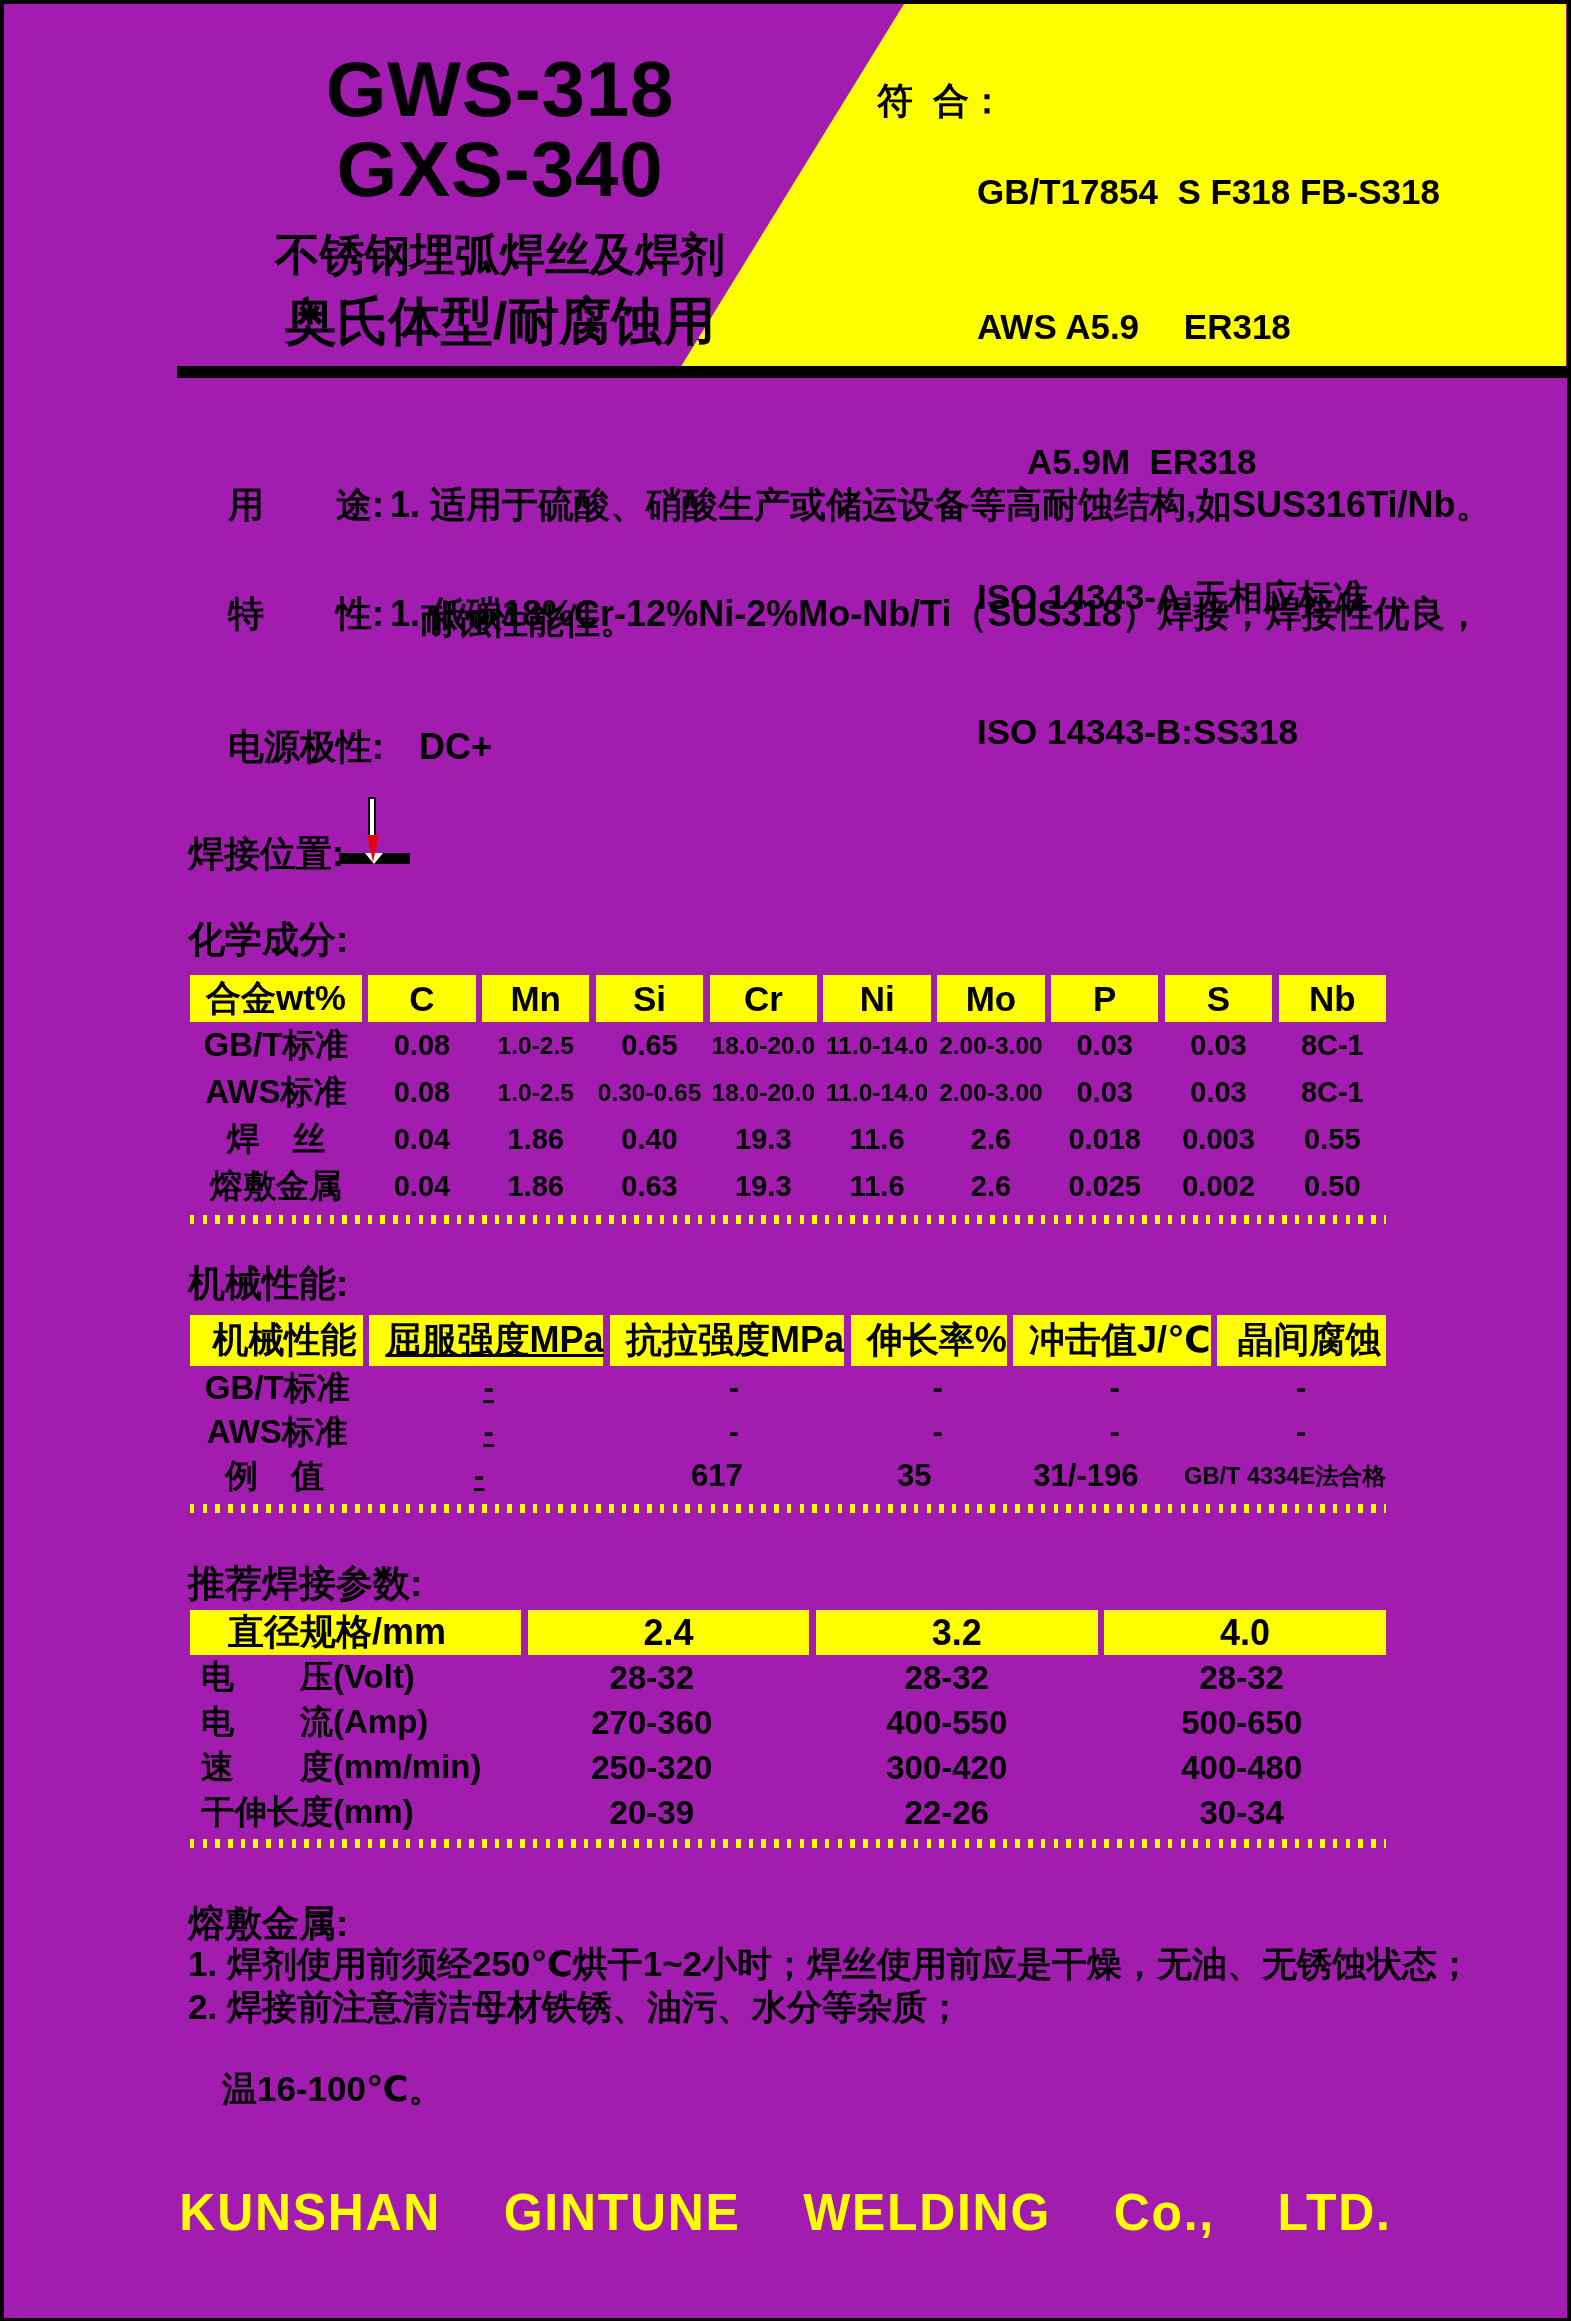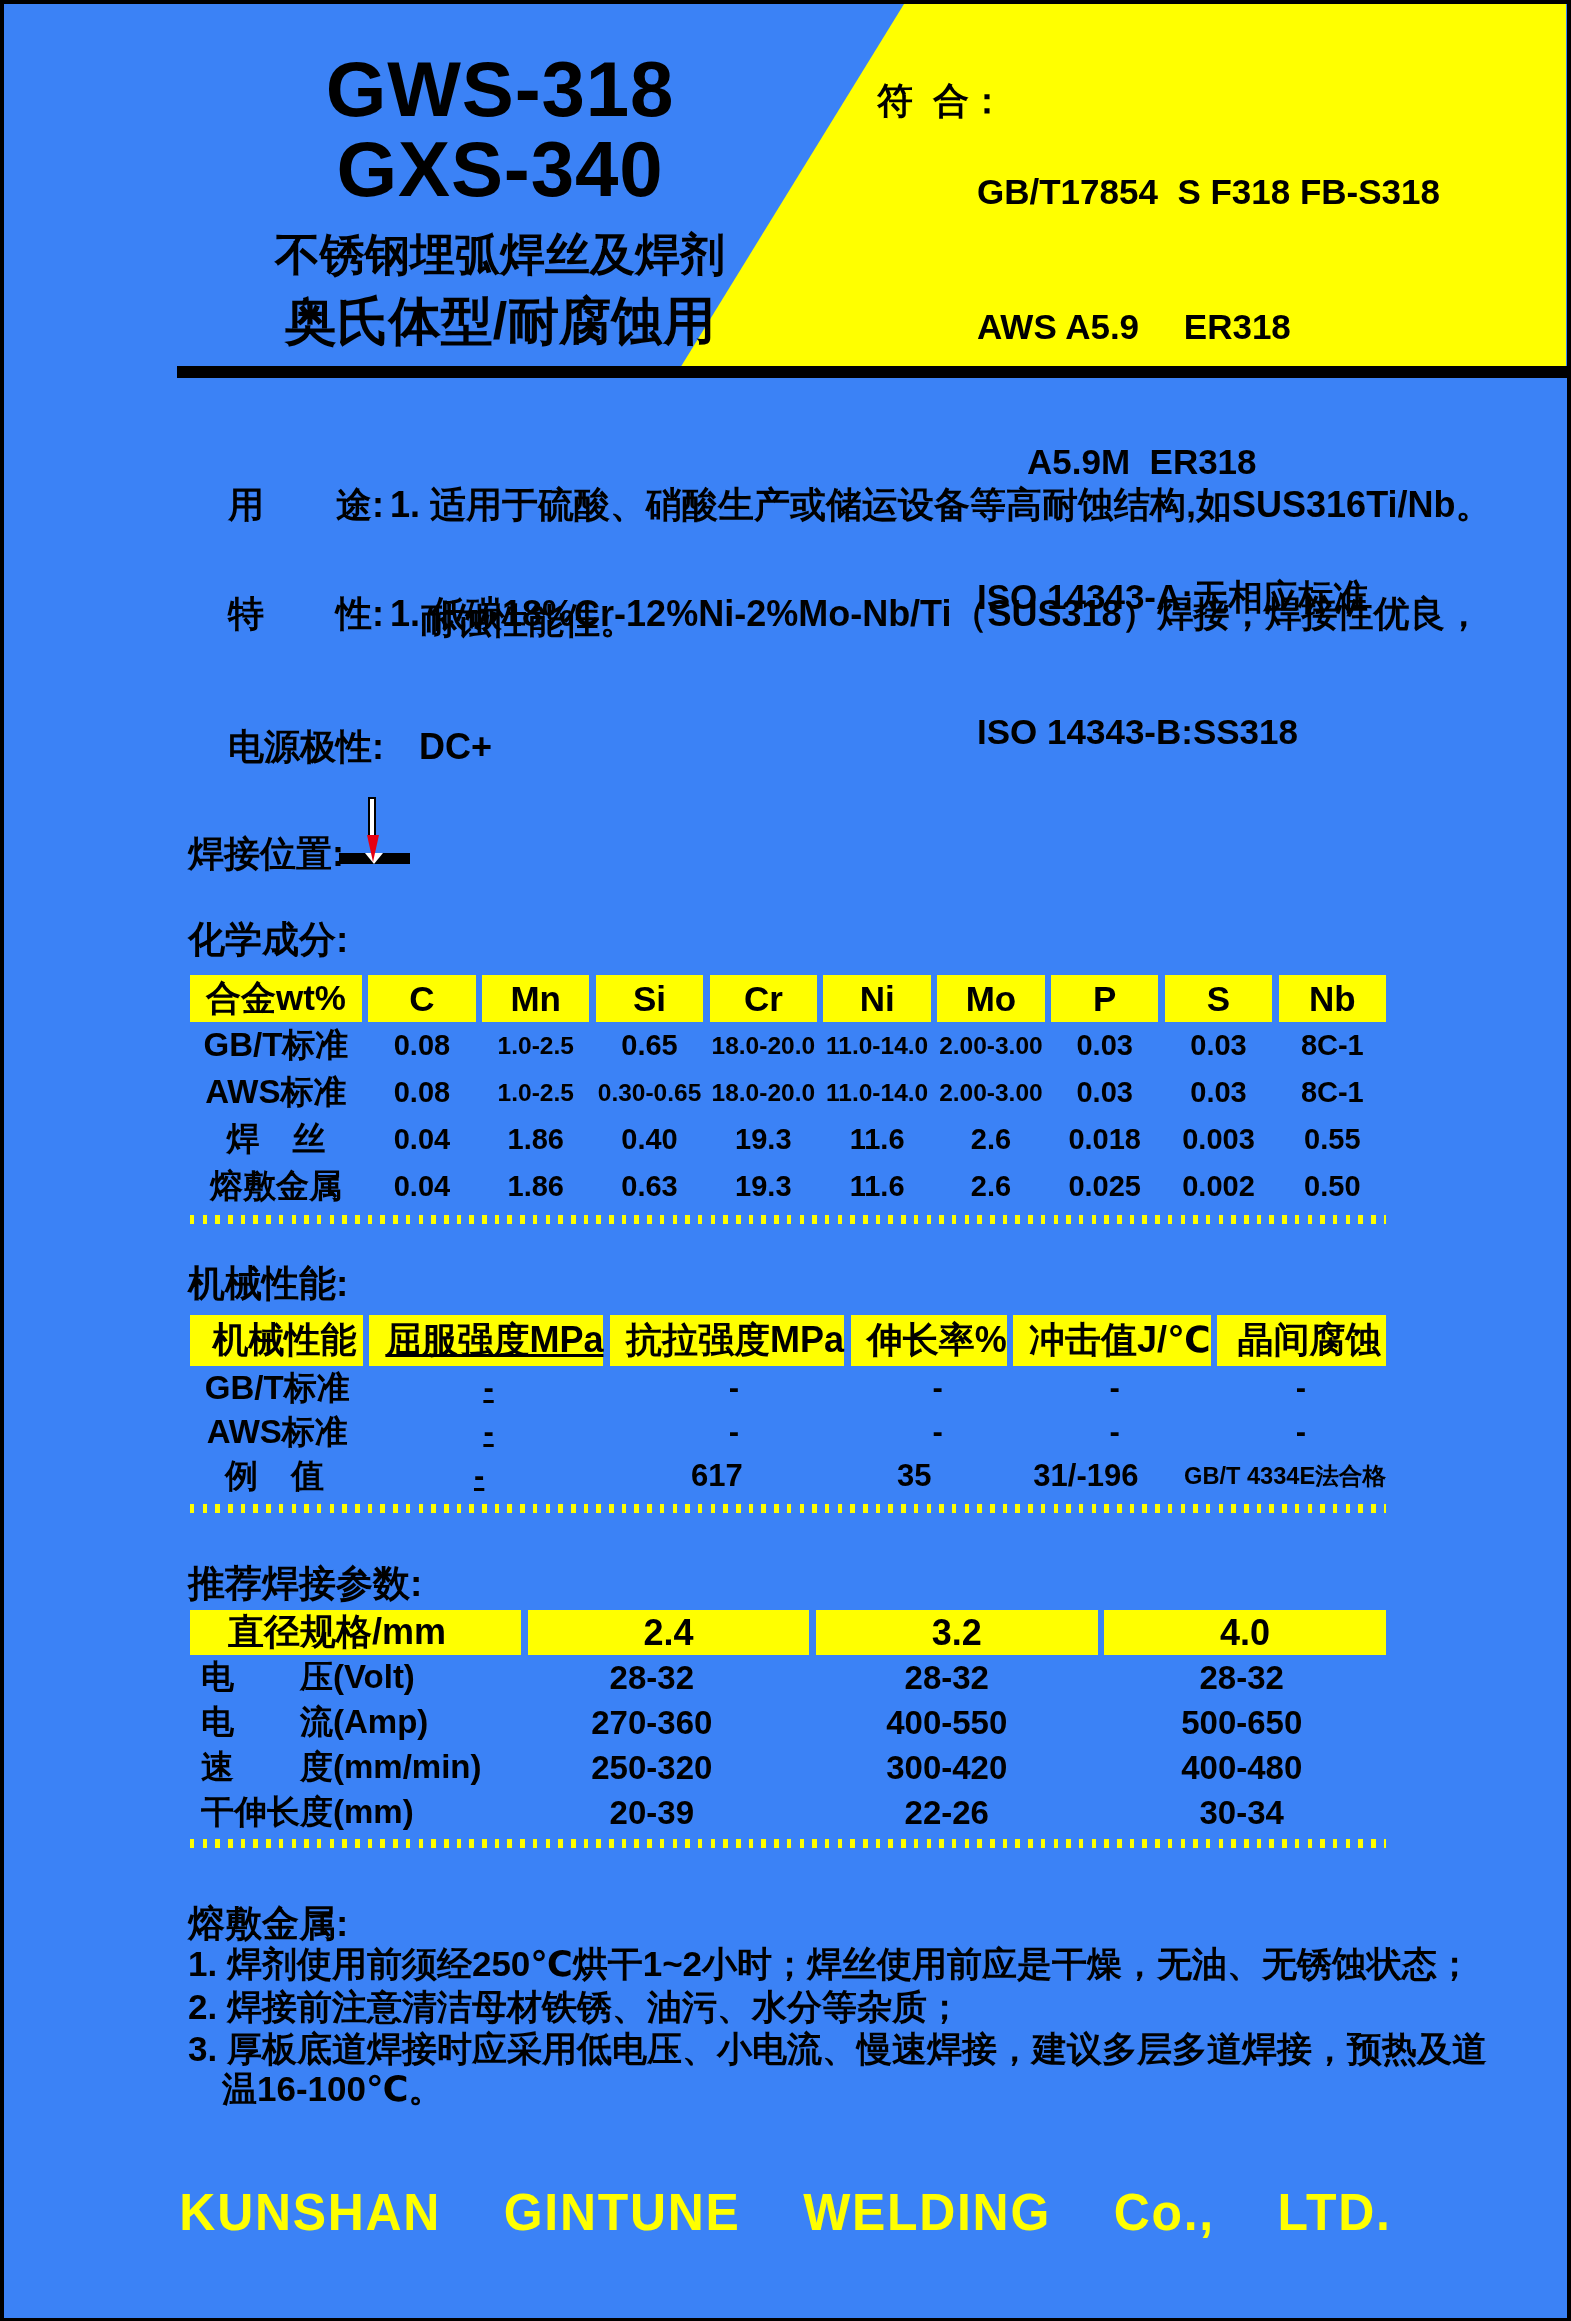--- a/index.html
+++ b/index.html
@@ -1,20 +1,20 @@
 <!DOCTYPE html>
 <html style="font-size:14.5px"><head>
 <meta charset="utf-8">
 <style>
   html,body{margin:0;padding:0;background:#888;}
   .page{
     position:relative;
     width:1571px;height:2322px;
     margin:0 auto;
-    background:#3b82f6;
+    background:#a21caf;
     box-sizing:border-box;
     border:4.5px solid #000;
     overflow:hidden;
     font-family:"Liberation Sans","DejaVu Sans",sans-serif;
     font-weight:bold;
     color:#000;
   }
   
   .yellow-poly{
     position:absolute;left:0;top:0;width:1562px;height:369px;
@@ -257,19 +257,18 @@
           <div class="tcell c2">22-26</div>
           <div class="tcell c3">30-34</div>
         </div>
       </div>
   </div>
   <div class="dotted" style="top:1835px;"></div>
 
   <div class="sec-label" style="top:1895px;">熔敷金属:</div>
   <div class="note-line" style="top:1937px;">1. 焊剂使用前须经250℃烘干1~2小时；焊丝使用前应是干燥，无油、无锈蚀状态；</div>
   <div class="note-line" style="top:1980px;">2. 焊接前注意清洁母材铁锈、油污、水分等杂质；</div>
-  <div class="note-line" style="top:2022px;">3. 厚板底道焊接时应采用低电压、小电流、慢速焊接，建议多层多道焊接，预热及道</div>
   <div class="note-line" style="top:2062px;left:218px;">温16-100℃。</div>
 
   <div class="footer">KUNSHAN  GINTUNE  WELDING  Co.,  LTD.</div>
 
 </div>
 
 
 </body></html>

